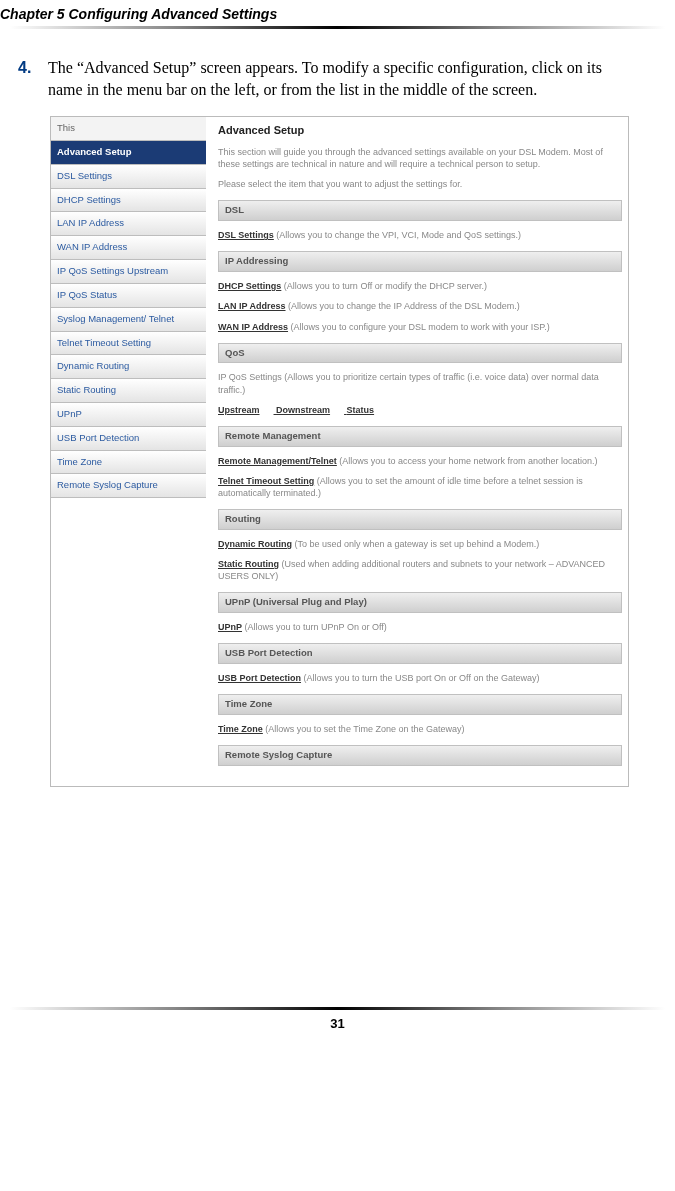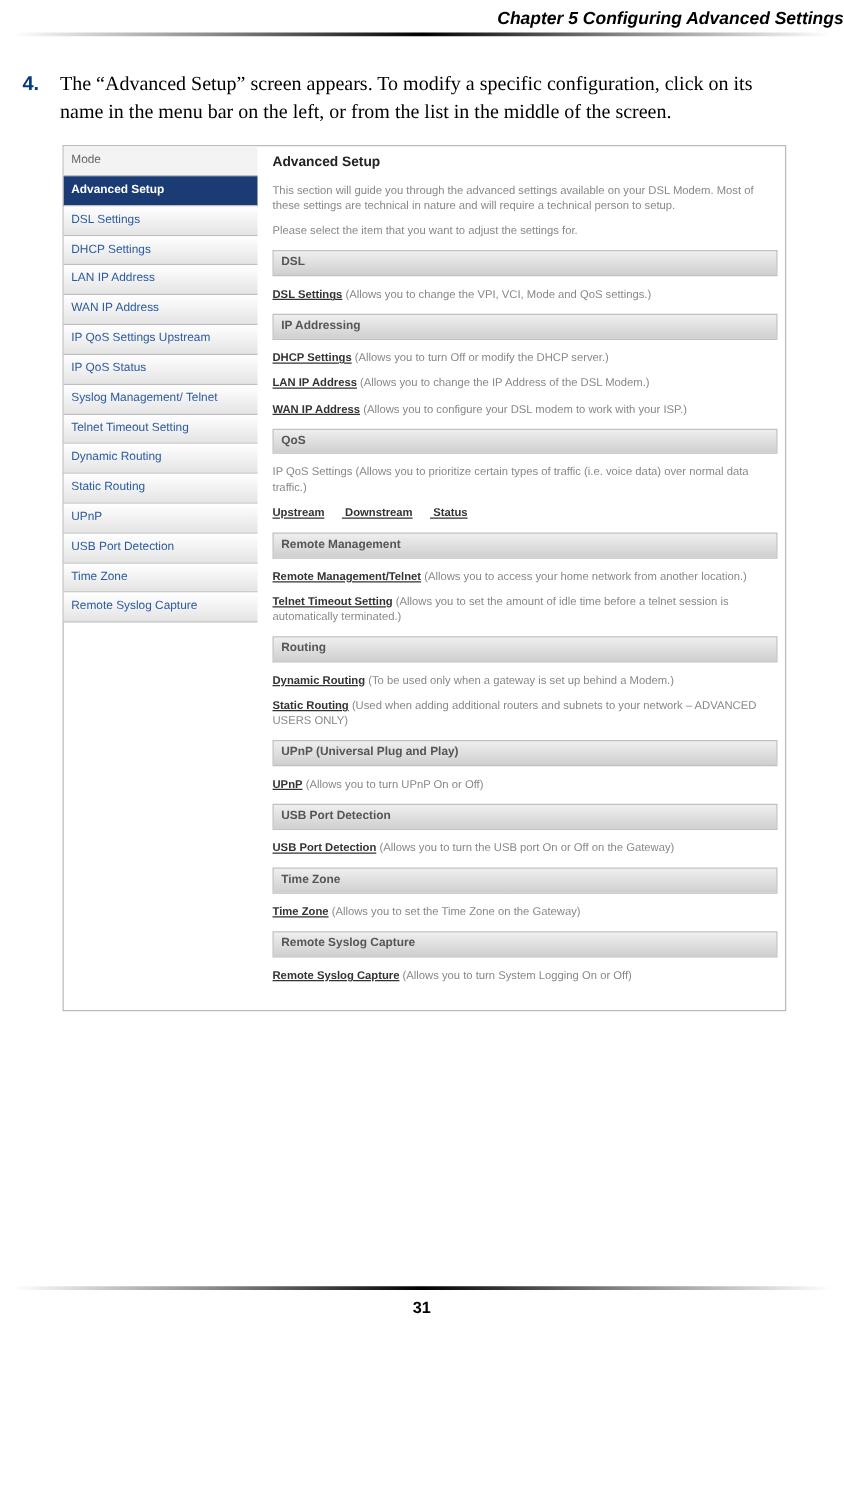--- a/index.html
+++ b/index.html
@@ -3,21 +3,21 @@
 <meta charset="utf-8">
 <style>
   body {
     margin: 0;
     font-family: Georgia, 'Times New Roman', serif;
     background: #fff;
     color: #000;
     width: 675px;
   }
   .page-header {
-    text-align: right;
+    text-align: left;
     font-family: Arial, Helvetica, sans-serif;
     font-weight: bold;
     font-style: italic;
     font-size: 14px;
     padding: 6px 0 4px;
     border-radius: 13px;
   }
   .chap-light { font-weight: bold; }
   .rule-top, .rule-bottom {
     height: 3px;
@@ -126,21 +126,21 @@
 
 <div class="content">
   <div class="step-row">
     <div class="step-num">4.</div>
     <div class="step-text">The “Advanced Setup” screen appears. To modify a specific configuration, click on its name in the menu bar on the left, or from the list in the middle of the screen.</div>
   </div>
 
   <div class="screenshot">
     <div class="screenshot-inner">
       <div class="sidebar">
-        <div class="side-item home">Mode</div>
+        <div class="side-item home">This</div>
         <div class="side-item active">Advanced Setup</div>
         <div class="side-item">DSL Settings</div>
         <div class="side-item">DHCP Settings</div>
         <div class="side-item">LAN IP Address</div>
         <div class="side-item">WAN IP Address</div>
         <div class="side-item">IP QoS Settings Upstream</div>
         <div class="side-item">IP QoS Status</div>
         <div class="side-item">Syslog Management/ Telnet</div>
         <div class="side-item">Telnet Timeout Setting</div>
         <div class="side-item">Dynamic Routing</div>
@@ -183,21 +183,20 @@
         <div class="section-head">UPnP (Universal Plug and Play)</div>
         <p class="link-line"><span class="lk">UPnP</span><span> (Allows you to turn UPnP On or Off)</span></p>
 
         <div class="section-head">USB Port Detection</div>
         <p class="link-line"><span class="lk">USB Port Detection</span><span> (Allows you to turn the USB port On or Off on the Gateway)</span></p>
 
         <div class="section-head">Time Zone</div>
         <p class="link-line"><span class="lk">Time Zone</span><span> (Allows you to set the Time Zone on the Gateway)</span></p>
 
         <div class="section-head">Remote Syslog Capture</div>
-        <p class="link-line"><span class="lk">Remote Syslog Capture</span><span> (Allows you to turn System Logging On or Off)</span></p>
       </div>
     </div>
   </div>
 </div>
 
 <div class="footer-area"></div>
 <div class="rule-bottom"></div>
 <div class="page-num">31</div>
 
 </body></html>

